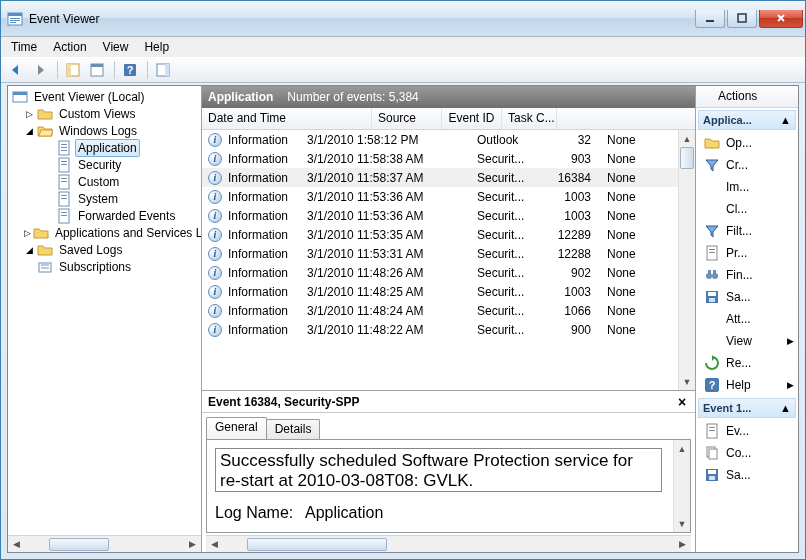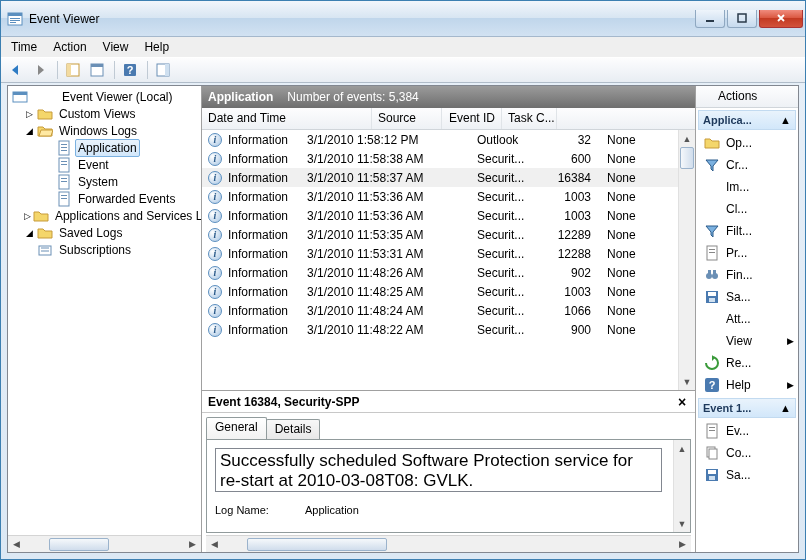--- a/index.html
+++ b/index.html
@@ -60,21 +60,21 @@
 .panel-actions { width: 102px; display: flex; flex-direction: column; }
 
 .tree {
   flex: 1; overflow: hidden; padding: 2px;
 }
 .tree-row { display: flex; align-items: center; height: 17px; white-space: nowrap; cursor: default; }
 .tree-row .toggle { width: 11px; height: 11px; margin-right: 2px; display: flex; align-items: center; justify-content: center; font-size: 9px; color: #000; }
 .tree-row .ticon { width: 16px; height: 16px; margin-right: 3px; flex-shrink: 0; }
 .tree-row .label { padding: 1px 2px; border: 1px solid transparent; border-radius: 2px; }
 .tree-row.selected .label { background: linear-gradient(180deg, #e9f3fc 0%, #d2e7fa 100%); border: 1px solid #7bb1e0; }
-.d0 { padding-left: 2px; gap: 28px; } .d1 { padding-left: 14px; } .d3 { padding-left: 46px; }
+.d0 { padding-left: 2px; } .d1 { padding-left: 14px; } .d3 { padding-left: 46px; }
 
 .hscroll-bottom { height: 17px; background: #f0f0f0; border-top: 1px solid #d4d4d4; display:flex; align-items:center; }
 .hscroll-bottom .thumb { width: 60px; height: 13px; background: linear-gradient(180deg, #f5f8fb,#d0ddec); border:1px solid #9bb3cc; border-radius: 2px; margin-left: 24px; }
 .hscroll-bottom .arr { width:17px; height:17px; display:flex; align-items:center; justify-content:center; color:#555; font-size:9px; }
 
 .center-header {
   height: 22px;
   background: linear-gradient(180deg, #9b9b9b 0%, #6e6e6e 100%);
   color: #fff;
   display: flex; align-items: center;
@@ -86,21 +86,21 @@
 .listview {
   flex: 1;
   display: flex; flex-direction: column;
   min-height: 0;
 }
 .lv-head { display: flex; height: 22px; background: linear-gradient(180deg, #fdfdfe 0%, #eef1f5 100%); border-bottom: 1px solid #d0d5da; }
 .lv-head .col { padding: 3px 6px; border-right: 1px solid #e0e4e8; white-space: nowrap; overflow: hidden; font-size: 12px; }
 .col-level { width: 99px; }
 .col-date { width: 170px; }
 .col-source { width: 70px; }
-.col-eid { width: 60px; text-align: right; }
+.col-eid { width: 60px; text-align: center; }
 .col-task { width: 55px; }
 
 .lv-body { flex:1; overflow: hidden; position: relative; }
 .lv-body-inner { }
 .lv-row { display: flex; height: 19px; align-items: center; cursor: default; }
 .lv-row.sel { background: #f0f0f0; }
 .lv-row .cell { padding: 0 6px; white-space: nowrap; overflow: hidden; text-overflow: clip; }
 .cell-level { width: 99px; display: flex; align-items: center; }
 .cell-date { width: 170px; }
 .cell-source { width: 70px; }
@@ -114,21 +114,21 @@
 .detail-pane { height: 162px; display:flex; flex-direction: column; border-top: 1px solid #a0a0a0; }
 .detail-head { height: 22px; display:flex; align-items:center; padding: 0 6px; background:#fff; border-bottom:1px solid #c8c8c8;justify-content:flex-end; }
 .detail-head .dtitle { flex:1; font-weight: bold; }
 .detail-head .dclose { width:14px; font-size:14px; font-weight:bold; cursor:default; text-align:center; }
 .detail-body { flex:1; padding: 4px 4px 0 4px; background:#fff; min-height:0; display:flex; flex-direction:column; }
 .tabs { display:flex; height: 22px; position: relative; z-index:2; gap: -1px; }
 .tab { padding: 2px 8px; border:1px solid #919b9c; border-bottom: none; background: linear-gradient(180deg,#fff,#f2f2f2); border-radius: 2px 2px 0 0; margin-right:-1px; cursor:default; }
 .tab.inactive { background: linear-gradient(180deg,#f7f7f7,#e8e8e8); margin-top:2px; }
 .tab-content { flex:1; border:1px solid #919b9c; padding: 8px; background:#fff; position:relative; min-height:0; }
 .tab-content .msg-box { width: calc(100% - 20px); height: 44px; border:1px solid #828790; padding:2px 4px; font-size:17px; overflow:hidden; }
-.tab-content .meta-row { margin-top: 12px; font-size:11px; display:flex; }
+.tab-content .meta-row { margin-top: 12px; font-size:16px; display:flex; }
 .tab-content .meta-row .k { width: 90px; }
 .tc-vscroll { position:absolute; right:0; top:0; bottom:0; width:17px; background:#f0f0f0; border-left:1px solid #e0e0e0; }
 .tc-vscroll .arr { height:17px; display:flex; align-items:center; justify-content:center; color:#555; font-size:9px; }
 
 .actions-head { height: 22px; background: linear-gradient(180deg,#fdfdfe 0%,#eef1f5 100%); border-bottom:1px solid #d0d5da; padding: 3px 22px; font-weight: normal; }
 .actions-body { flex:1; overflow:hidden; }
 .action-group-head { height: 20px; display:flex; align-items:center; background: linear-gradient(180deg,#e9f3fc 0%,#d2e7fa 100%); border:1px solid #c2daf0; margin:2px; padding:0 4px; font-size:11px; }
 .action-group-head .gtitle { flex:1; white-space:nowrap; overflow:hidden; text-overflow:ellipsis; color:#1e395b; font-weight:bold; }
 .action-item { display:flex; align-items:center; height: 22px; padding: 0 2px 0 6px; margin: 0 2px; cursor:default; }
 .action-item .aicon { width:16px; height:16px; margin-right:6px; flex-shrink:0; display:flex; align-items:center; justify-content:center; }
@@ -253,21 +253,29 @@
               <rect x="5" y="10" width="6" height="1" fill="#6a8fb5"></rect>
             </svg>
           <span class="label">Application</span>
         </div>
         <div class="tree-row d3">
           <svg class="ticon" viewBox="0 0 16 16">
               <rect x="3" y="1" width="10" height="14" fill="#fff" stroke="#6a8fb5"></rect>
               <rect x="5" y="4" width="6" height="1" fill="#6a8fb5"></rect>
               <rect x="5" y="7" width="6" height="1" fill="#6a8fb5"></rect>
             </svg>
-          <span class="label">Event</span>
+          <span class="label">Security</span>
+        </div>
+        <div class="tree-row d3">
+          <svg class="ticon" viewBox="0 0 16 16">
+              <rect x="3" y="1" width="10" height="14" fill="#fff" stroke="#6a8fb5"></rect>
+              <rect x="5" y="4" width="6" height="1" fill="#6a8fb5"></rect>
+              <rect x="5" y="7" width="6" height="1" fill="#6a8fb5"></rect>
+            </svg>
+          <span class="label">Custom</span>
         </div>
         <div class="tree-row d3">
           <svg class="ticon" viewBox="0 0 16 16">
               <rect x="3" y="1" width="10" height="14" fill="#fff" stroke="#6a8fb5"></rect>
               <rect x="5" y="4" width="6" height="1" fill="#6a8fb5"></rect>
               <rect x="5" y="7" width="6" height="1" fill="#6a8fb5"></rect>
             </svg>
           <span class="label">System</span>
         </div>
         <div class="tree-row d3">
@@ -332,21 +340,21 @@
                 <div class="cell cell-eid">32</div>
                 <div class="cell cell-task">None</div>
               </div>
               <div class="lv-row">
                 <div class="cell cell-level">
                   <span class="icon-info">i</span>
                   <span>Information</span>
                 </div>
                 <div class="cell cell-date">3/1/2010 11:58:38 AM</div>
                 <div class="cell cell-source">Securit...</div>
-                <div class="cell cell-eid">600</div>
+                <div class="cell cell-eid">903</div>
                 <div class="cell cell-task">None</div>
               </div>
               <div class="lv-row sel">
                 <div class="cell cell-level">
                   <span class="icon-info">i</span>
                   <span>Information</span>
                 </div>
                 <div class="cell cell-date">3/1/2010 11:58:37 AM</div>
                 <div class="cell cell-source">Securit...</div>
                 <div class="cell cell-eid">16384</div>

